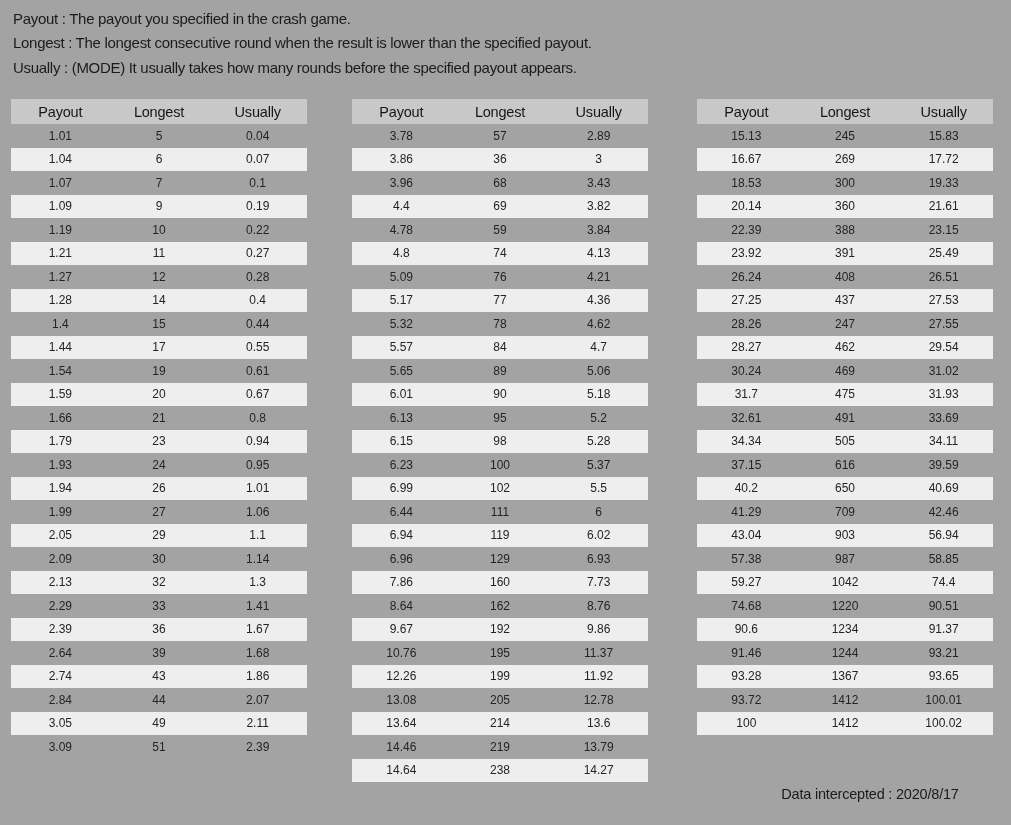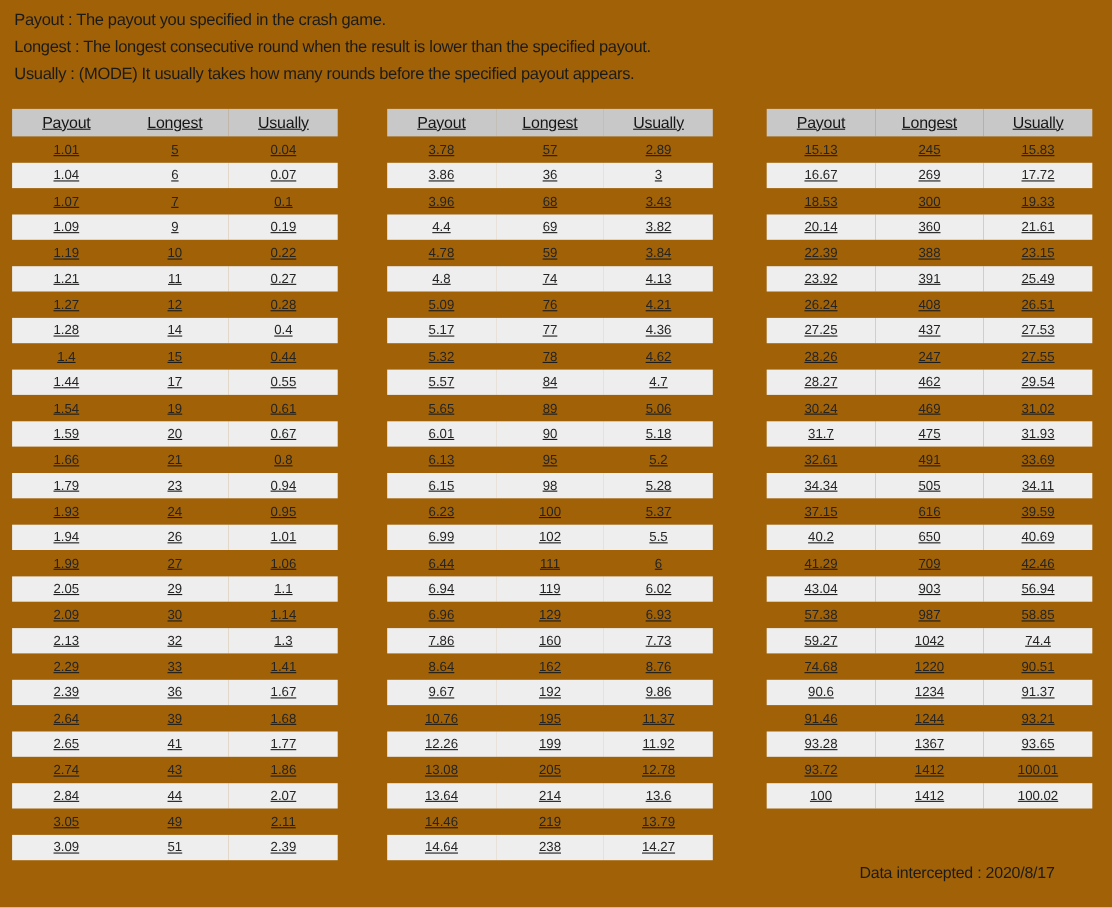--- a/index.html
+++ b/index.html
@@ -6,40 +6,39 @@
     margin: 0;
     padding: 0;
     background: #ffffff;
     font-family: "Liberation Sans", sans-serif;
     color: #1c1c1c;
   }
   .page {
     position: relative;
     width: 1011px;
     height: 825px;
-    background: #a16207;
+    background: #a3a3a3;
     overflow: hidden;
   }
   .desc {
     position: absolute;
     left: 13px;
     top: 7px;
     font-size: 15px;
     line-height: 24.3px;
     letter-spacing: -0.3px;
     color: #1b1b1b;
     white-space: nowrap;
   }
   table.payout-table {
     position: absolute;
     top: 99px;
     width: 296px;
     border-collapse: collapse;
     table-layout: fixed;
-    text-decoration: underline;
   }
   #table-0 { left: 11px; }
   #table-1 { left: 352px; }
   #table-2 { left: 697px; }
   table.payout-table th {
     background: #c8c8c8;
     height: 25px;
     font-size: 14.5px;
     font-weight: 400;
     letter-spacing: -0.2px;
@@ -201,25 +200,20 @@
           <td>2.39</td>
           <td>36</td>
           <td>1.67</td>
         </tr>
         <tr>
           <td>2.64</td>
           <td>39</td>
           <td>1.68</td>
         </tr>
         <tr>
-          <td>2.65</td>
-          <td>41</td>
-          <td>1.77</td>
-        </tr>
-        <tr>
           <td>2.74</td>
           <td>43</td>
           <td>1.86</td>
         </tr>
         <tr>
           <td>2.84</td>
           <td>44</td>
           <td>2.07</td>
         </tr>
         <tr>

